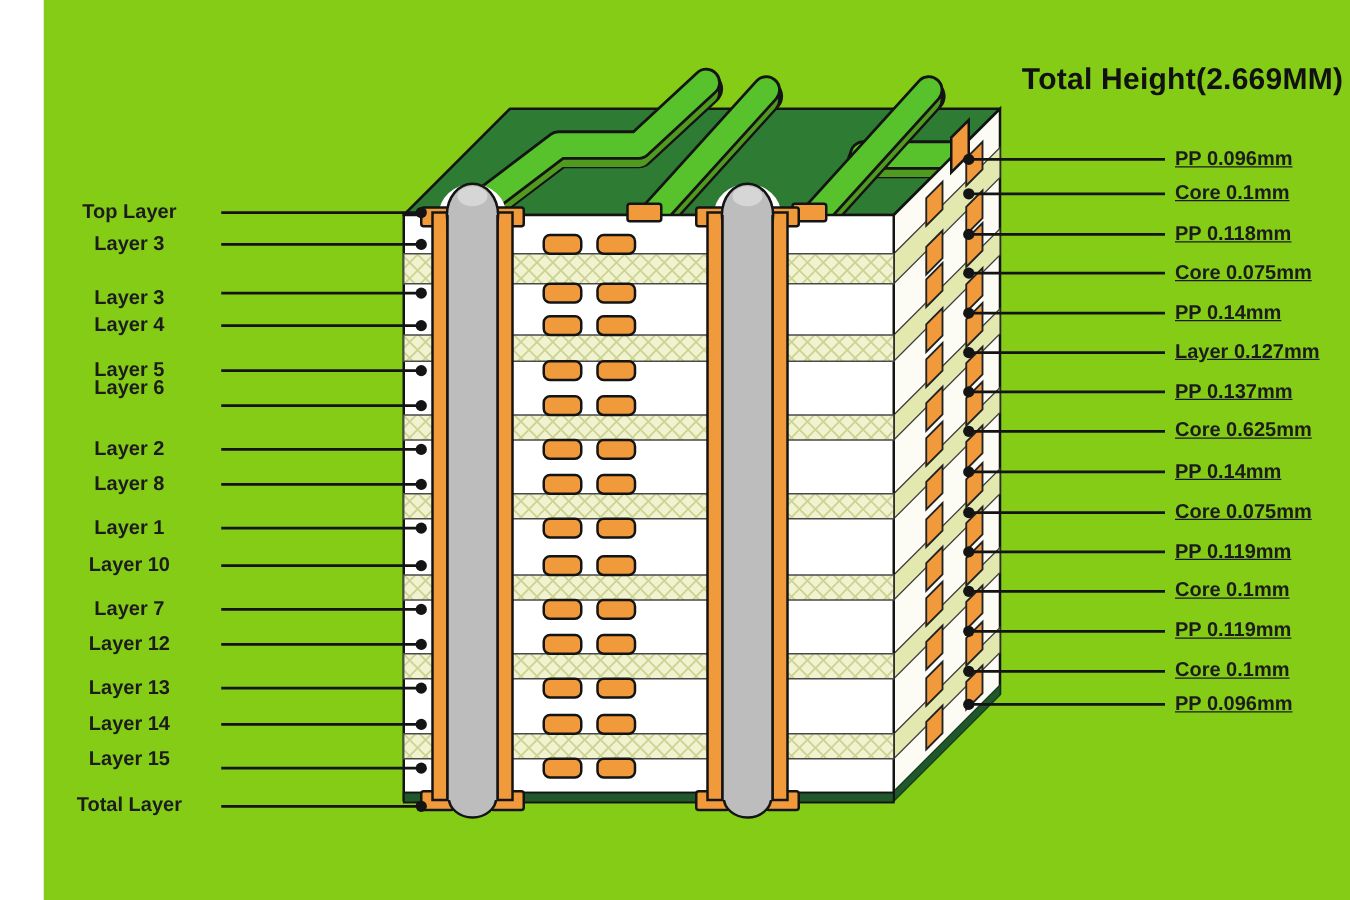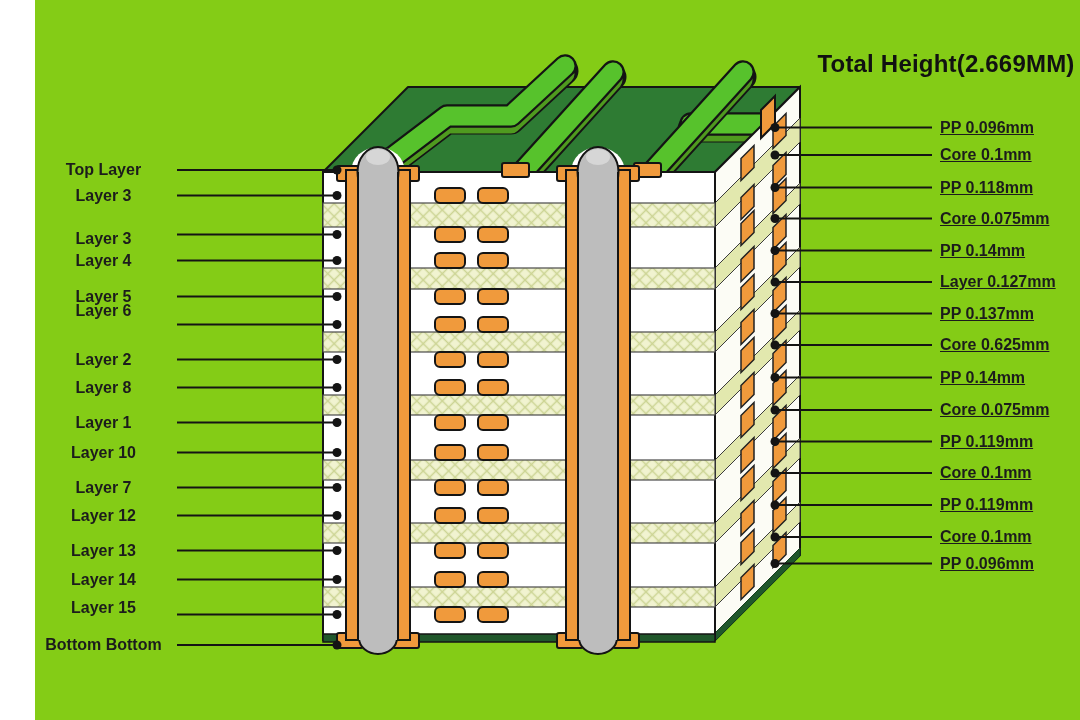--- a/index.html
+++ b/index.html
@@ -236,21 +236,21 @@
       <div class="lbl-left" style="top: 300px;">Layer 6</div>
       <div class="lbl-left" style="top: 348.5px;">Layer 2</div>
       <div class="lbl-left" style="top: 376.5px;">Layer 8</div>
       <div class="lbl-left" style="top: 411.5px;">Layer 1</div>
       <div class="lbl-left" style="top: 441.5px;">Layer 10</div>
       <div class="lbl-left" style="top: 476.5px;">Layer 7</div>
       <div class="lbl-left" style="top: 504.5px;">Layer 12</div>
       <div class="lbl-left" style="top: 539.5px;">Layer 13</div>
       <div class="lbl-left" style="top: 568.5px;">Layer 14</div>
       <div class="lbl-left" style="top: 597px;">Layer 15</div>
-      <div class="lbl-left" style="top: 634px;">Bottom Bottom</div>
+      <div class="lbl-left" style="top: 634px;">Total Layer</div>
     </div>
   <div id="rightLabels">
       <div class="lbl-right" style="top: 116.5px;">PP 0.096mm</div>
       <div class="lbl-right" style="top: 144px;">Core 0.1mm</div>
       <div class="lbl-right" style="top: 176.5px;">PP 0.118mm</div>
       <div class="lbl-right" style="top: 207.5px;">Core 0.075mm</div>
       <div class="lbl-right" style="top: 239.5px;">PP 0.14mm</div>
       <div class="lbl-right" style="top: 271px;">Layer 0.127mm</div>
       <div class="lbl-right" style="top: 302.5px;">PP 0.137mm</div>
       <div class="lbl-right" style="top: 334px;">Core 0.625mm</div>

